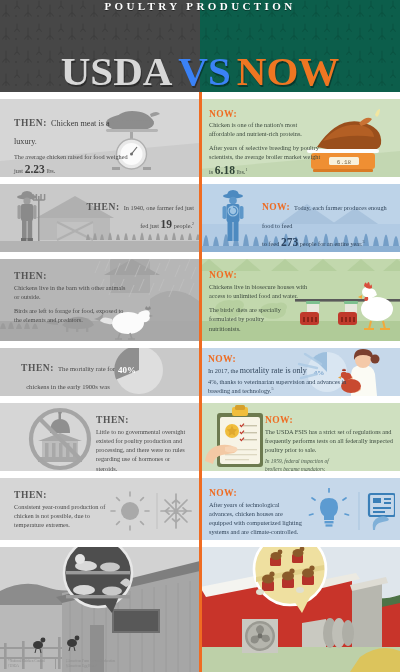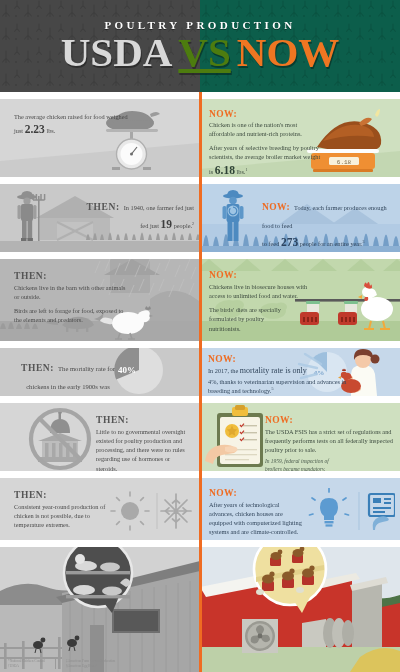--- a/index.html
+++ b/index.html
@@ -15,32 +15,32 @@
   .header { position: relative; height: 92px; display: flex; }
   .header-half { flex: 1 1 50%; position: relative; }
   .hdr-left { background: #474747; }
   .hdr-right { background: #0c5e4b; }
   .foot-pattern {
     position: absolute; inset: 0;
     opacity: .30;
   }
   .header-text {
     position: absolute; inset: 0; display: flex; flex-direction: column;
-    align-items: center; justify-content: center; z-index: 4;
+    align-items: center; justify-content: space-between; z-index: 4;
   }
   .kicker {
     font-family: "Liberation Serif", serif;
     font-weight: bold; color: #ffffff;
     font-size: 11px; letter-spacing: 3.4px;
     text-shadow: 0 1px 0 rgba(0,0,0,.45);
     margin-bottom: 1px;
   }
   .bigline { font-weight: bold; font-size: 41px; letter-spacing: 0px; line-height: 1; white-space: nowrap; }
   .w-then { color:#d8d8d8; text-shadow: 1px 2px 0 rgba(0,0,0,.35); }
-  .w-vs   { color:#4d7c0f; text-shadow: 1px 2px 0 rgba(0,0,0,.35); margin:8px 6px;text-decoration:underline; }
+  .w-vs   { color:#3b82f6; text-shadow: 1px 2px 0 rgba(0,0,0,.35); margin:8px 6px; }
   .w-now  { color:#ef7622; text-shadow: 1px 2px 0 rgba(0,0,0,.35); }
 
   
   .divider {
     position: absolute; left: 199px; top: 92px; width: 3px; height: 455px;
     background: #ef6c22; z-index: 30;
   }
   .rows { position: relative; }
   .row { display: flex; width: 400px; position: relative; }
   .gap { height: 7px; background: #fff; width: 400px; }
@@ -153,20 +153,24 @@
           <rect x="106" y="30" width="52" height="3" rx="1.4" fill="#b4b4b4"></rect>
           <rect x="130" y="33" width="3" height="7" fill="#a7a7a7"></rect>
           <circle cx="131.5" cy="55" r="15" fill="#e9e9e9" stroke="#b0b0b0" stroke-width="1.4"></circle>
           <circle cx="131.5" cy="55" r="11" fill="#fbfbfb"></circle>
           <line x1="131.5" y1="55" x2="137" y2="48" stroke="#6c6c6c" stroke-width="1.2"></line>
           <circle cx="131.5" cy="55" r="1.5" fill="#6c6c6c"></circle>
           <rect x="112" y="68" width="8" height="3" fill="#a0a0a0"></rect>
           <rect x="143" y="68" width="8" height="3" fill="#a0a0a0"></rect>
         </svg>
         <div class="tbox" style="left:14px; top:13px; width:120px;">
+          <div style="margin-bottom:4px;">
+            <span class="lbl-then">THEN:</span>
+            <span class="inline-head">Chicken meat is a luxury.</span>
+          </div>
           <div class="body-t">
             <span>The average chicken raised for food weighed just</span>
             <span class="num">2.23</span>
             <span>lbs.</span>
             <br>
           </div>
         </div>
       </div>
       <div class="cell right bg-green-l">
         <svg class="ill" style="left:0;top:0" width="201" height="78">

